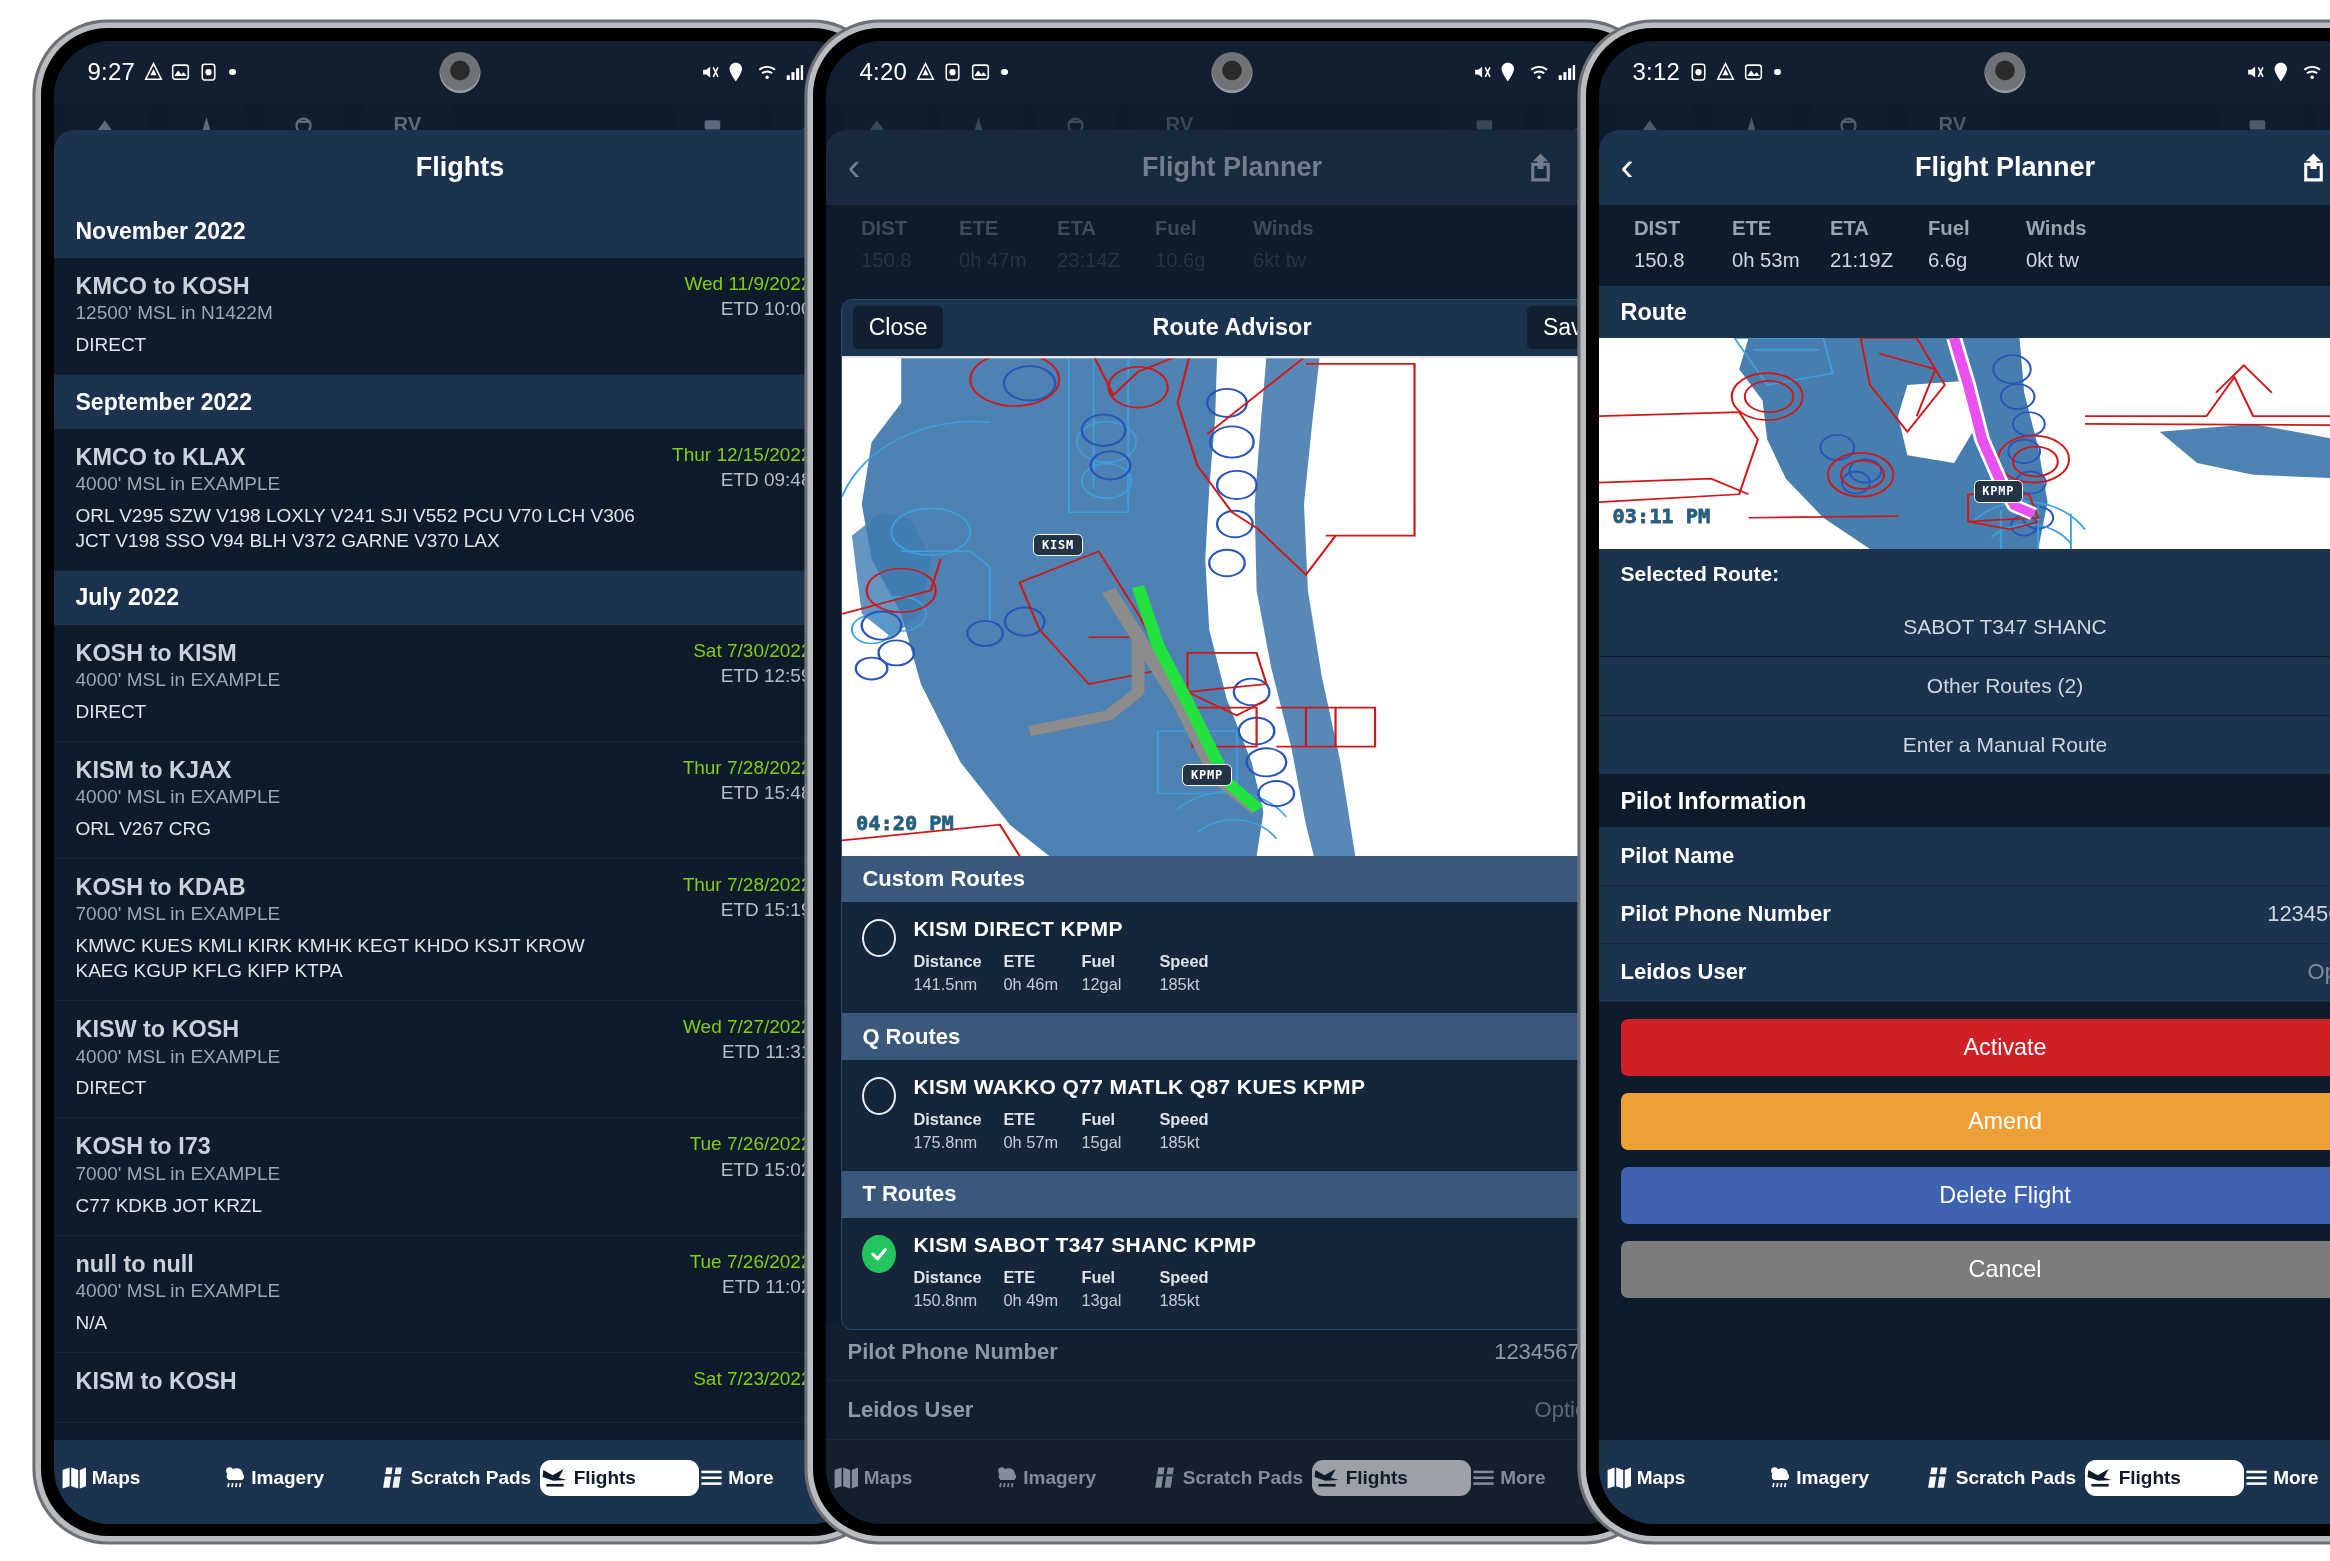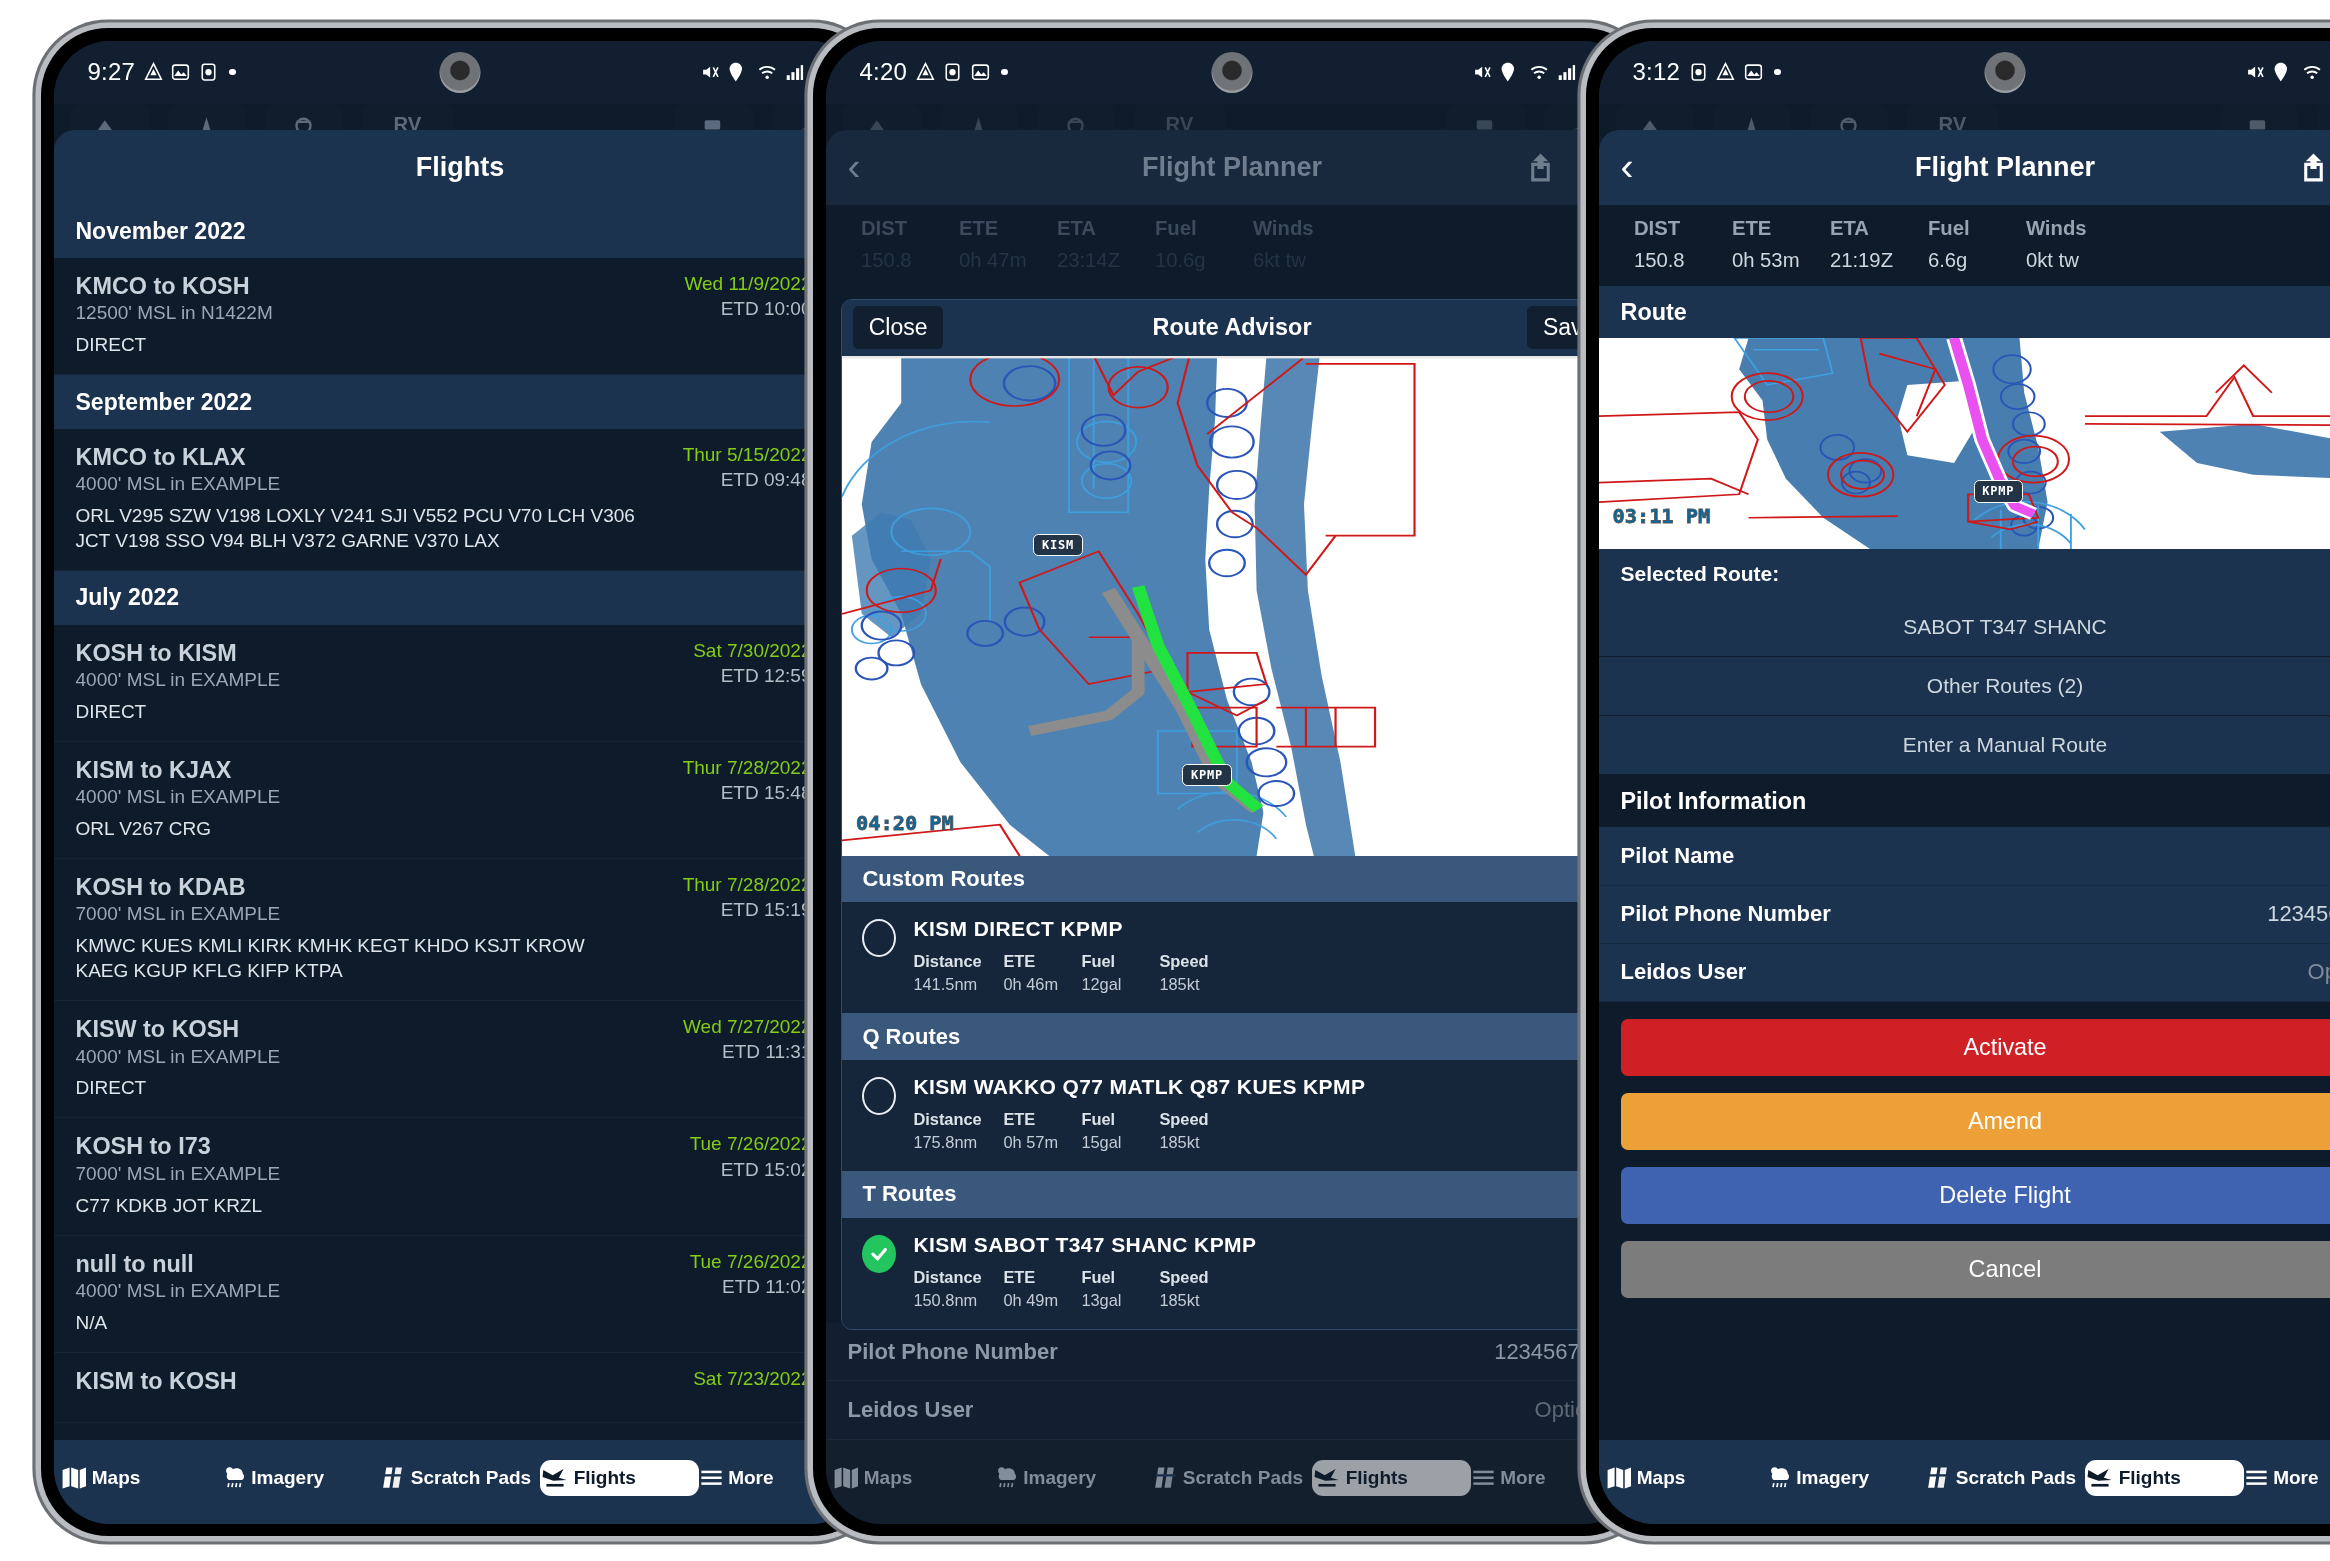--- a/index.html
+++ b/index.html
@@ -354,21 +354,21 @@
               <span class="chev">›</span>
             </div>
             <div class="month-hdr">September 2022</div>
             <div class="flight">
               <div class="row1">
                 <div>
                   <div class="route">KMCO to KLAX</div>
                   <div class="alt">4000' MSL in EXAMPLE</div>
                 </div>
                 <div class="right">
-                  <div class="date">Thur 5/15/2022</div>
+                  <div class="date">Thur 12/15/2022</div>
                   <div class="etd">ETD 09:48</div>
                 </div>
               </div>
               <div class="wpts">ORL V295 SZW V198 LOXLY V241 SJI V552 PCU V70 LCH V306 JCT V198 SSO V94 BLH V372 GARNE V370 LAX</div>
               <span class="chev">›</span>
             </div>
             <div class="month-hdr">July 2022</div>
             <div class="flight">
               <div class="row1">
                 <div>

